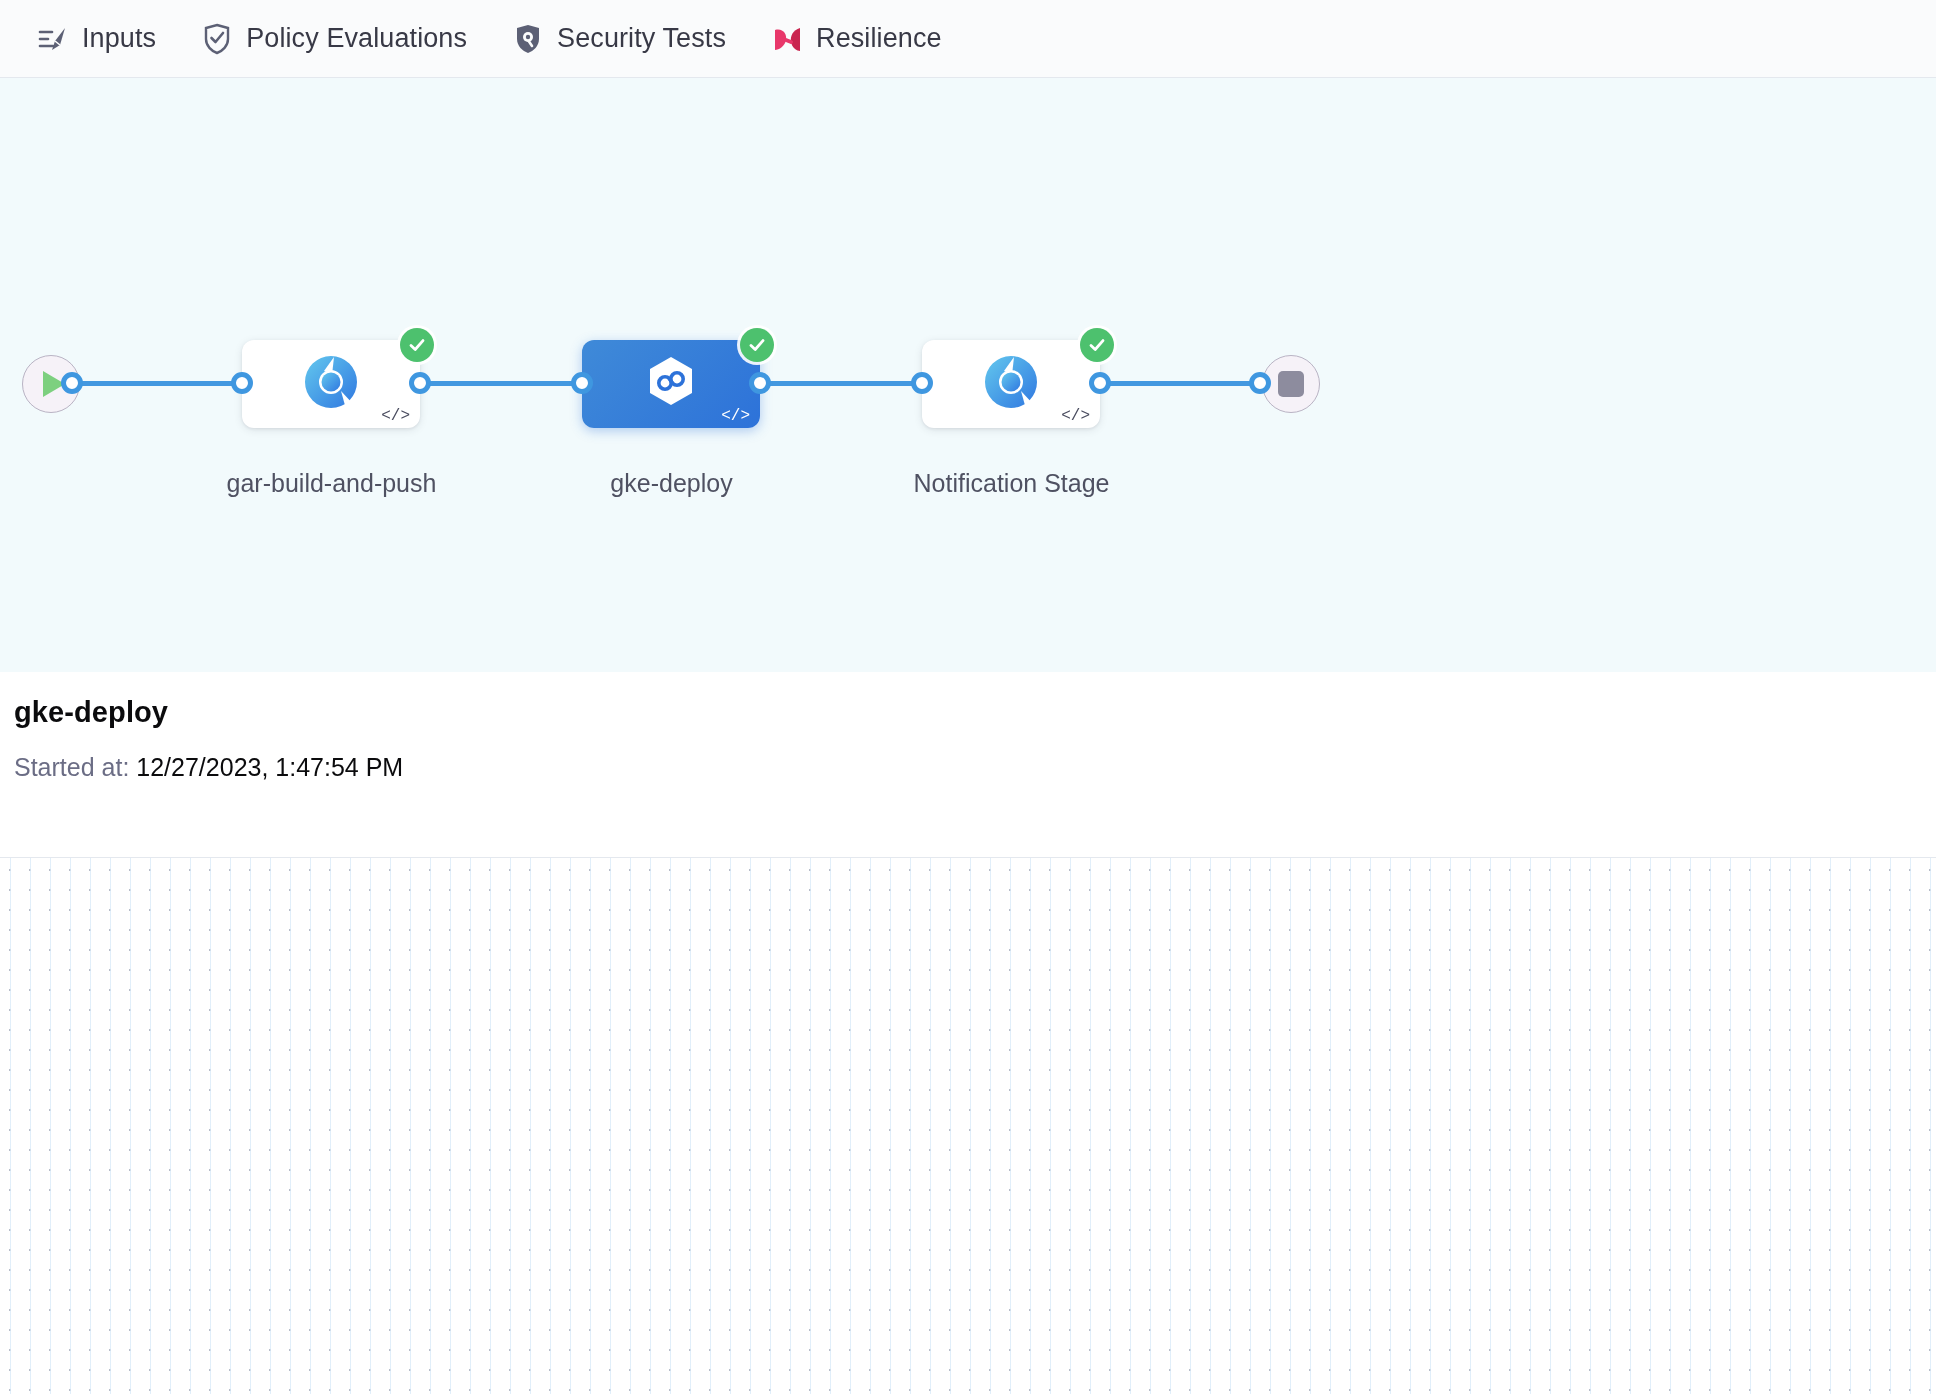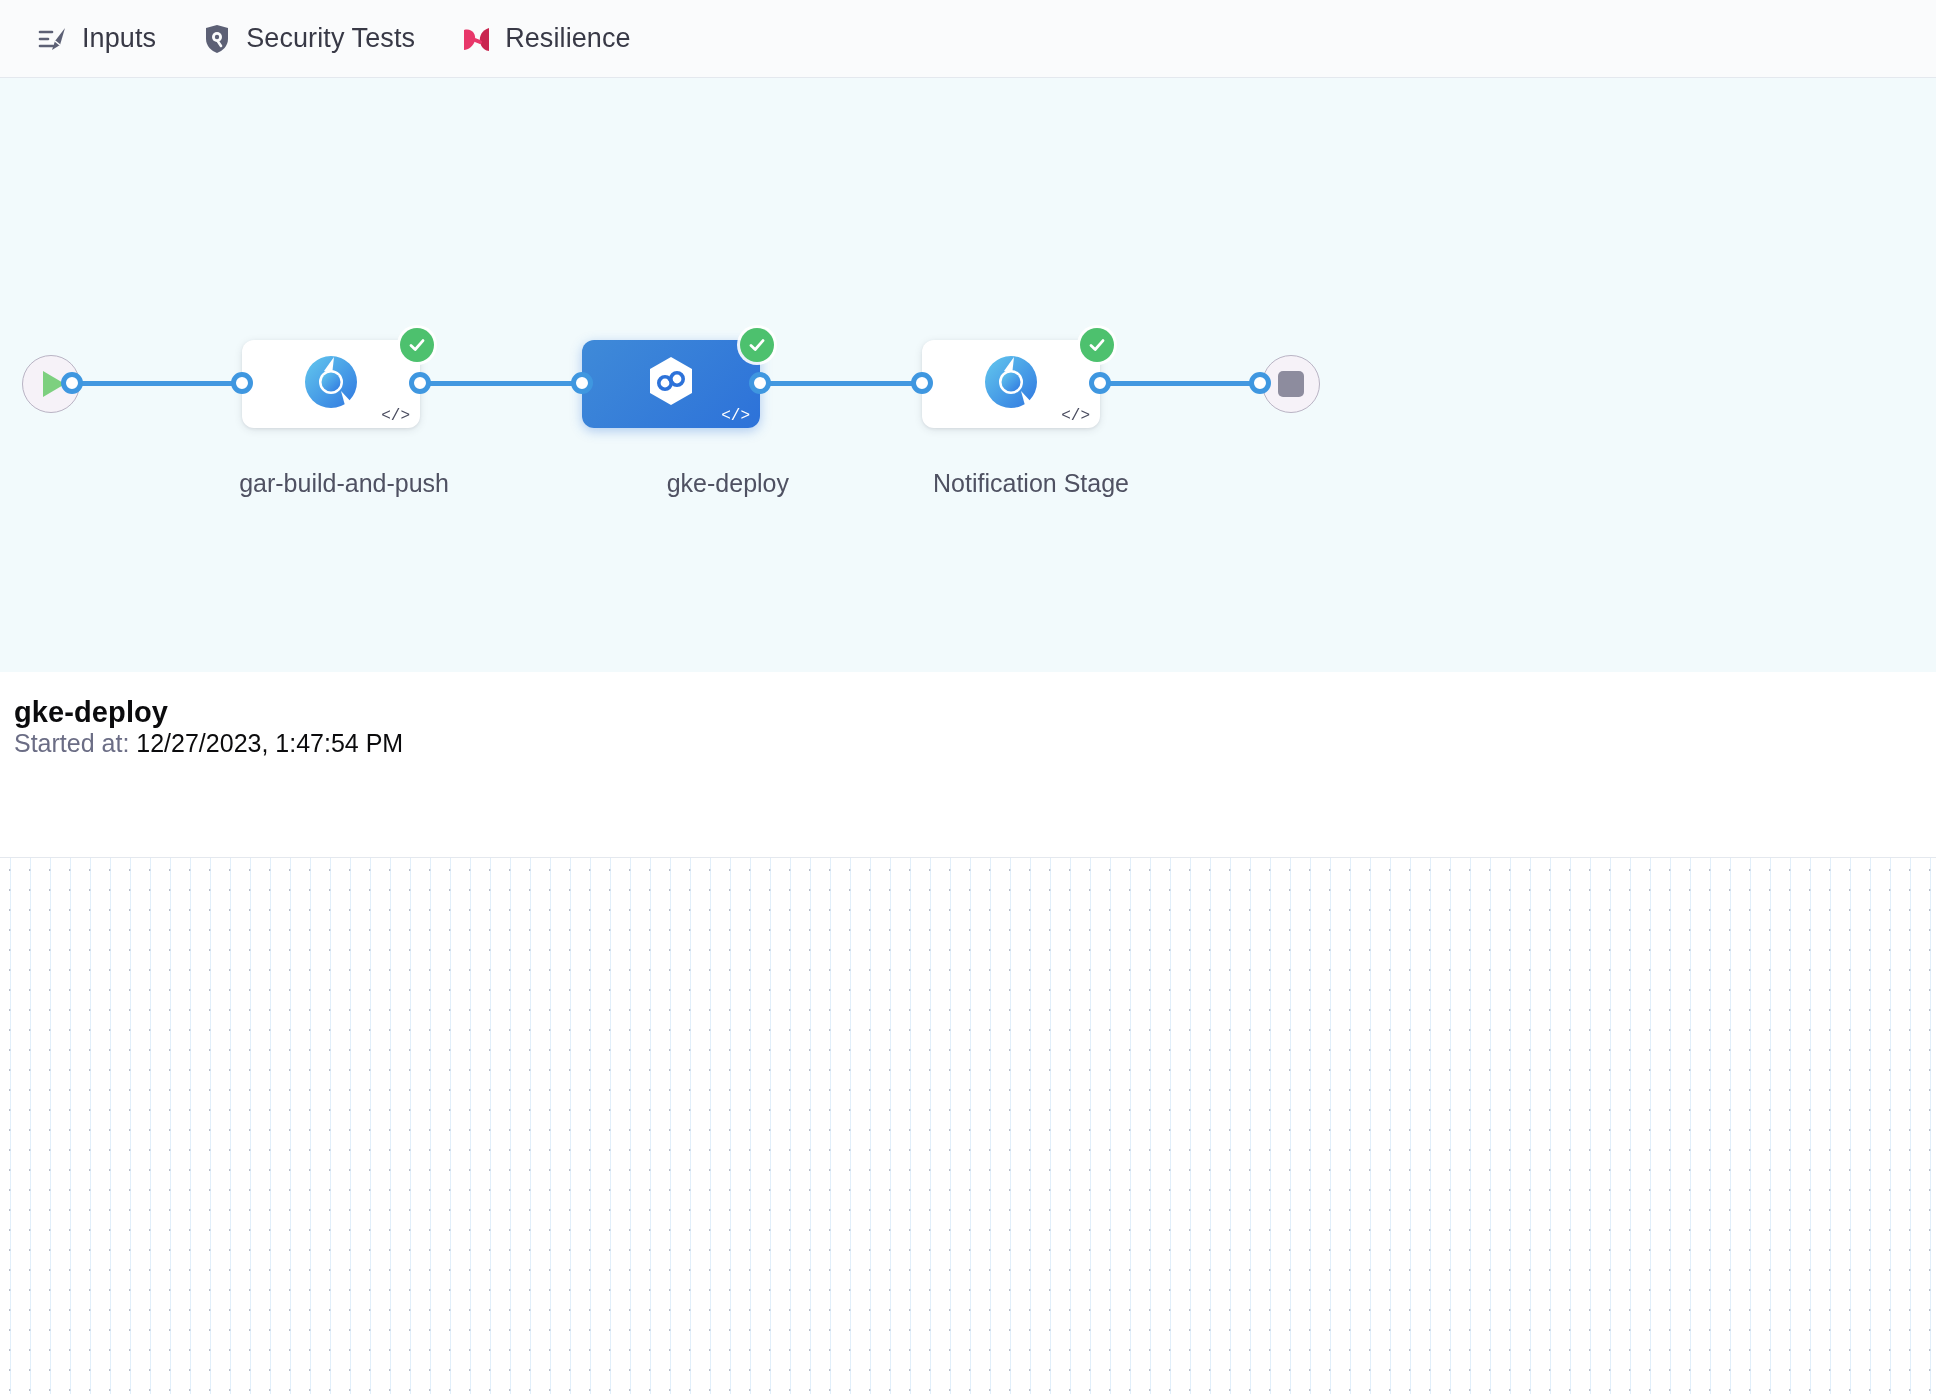--- a/index.html
+++ b/index.html
@@ -117,37 +117,37 @@
     border-radius: 50%;
     background: #4dc16e;
     display: flex; align-items: center; justify-content: center;
     z-index: 6;
     box-shadow: 0 0 0 3px rgba(255,255,255,.9);
   }
   .status-badge svg { display: block; }
 
   .node-label {
     position: absolute;
-    text-align: right;
+    text-align: center;
     font-size: 25px;
     line-height: 1.38;
     color: #4f5162;
     z-index: 2;
   }
 
   
   .details {
     position: relative;
     height: 186px;
     background: #ffffff;
     border-bottom: 1px solid #e4e8ee;
     padding: 24px 0 0 14px;
   }
   .det-title { font-size: 29px; font-weight: bold; color: #0b0b0d; letter-spacing: .1px; }
-  .det-row { display: flex; align-items: flex-start; }
+  .det-row { margin-top: 24px; display: flex; align-items: flex-start; }
   .det-started { font-size: 25px; color: #0b0b0d; white-space: nowrap; }
   .det-started .k { color: #6b6d85; }
   .vline { position: absolute; left: 757px; top: 718px; width: 1px; height: 80px; background: #dfe3ea; }
 
   
   .exec-canvas {
     position: relative;
     height: 536px;
     background:
       repeating-linear-gradient(to right, rgba(215,233,248,.75) 0 1px, transparent 1px 20px),
@@ -172,20 +172,29 @@
             <path d="M3 14h8"></path>
             <path d="M3 21h13"></path>
           </g>
           <path d="M28 3 L18 16 L15 25 L23 20 Z" fill="#5c6075"></path>
           <path d="M18 16 L23 20" stroke="#fff" stroke-width="1.6"></path>
         </svg>
     </span>
     <span class="tab-label">Inputs</span>
   </div>
 
+  <div class="tab">
+    <span class="ico">
+      <svg width="28" height="32" viewBox="0 0 28 32">
+          <path d="M14 2 L25 5 V16 C25 23 19.5 28 14 30 C8.5 28 3 23 3 16 V5 Z" fill="none" stroke="#5c6075" stroke-width="2.4"></path>
+          <path d="M8.5 15 L12.5 19 L20 10" fill="none" stroke="#5c6075" stroke-width="2.6" stroke-linecap="round" stroke-linejoin="round"></path>
+        </svg>
+    </span>
+    <span class="tab-label">Policy Evaluations</span>
+  </div>
 
 
 
   <div class="tab">
     <span class="ico">
       <svg width="28" height="32" viewBox="0 0 28 32">
           <path d="M14 2 L25 5 V16 C25 23 19.5 28 14 30 C8.5 28 3 23 3 16 V5 Z" fill="#5c6075"></path>
           <circle cx="14" cy="14" r="5" fill="#fafbfc"></circle>
           <path d="M14 17 l4 6" stroke="#fafbfc" stroke-width="2.6" stroke-linecap="round"></path>
           <circle cx="14" cy="14" r="2.2" fill="#5c6075"></circle>

